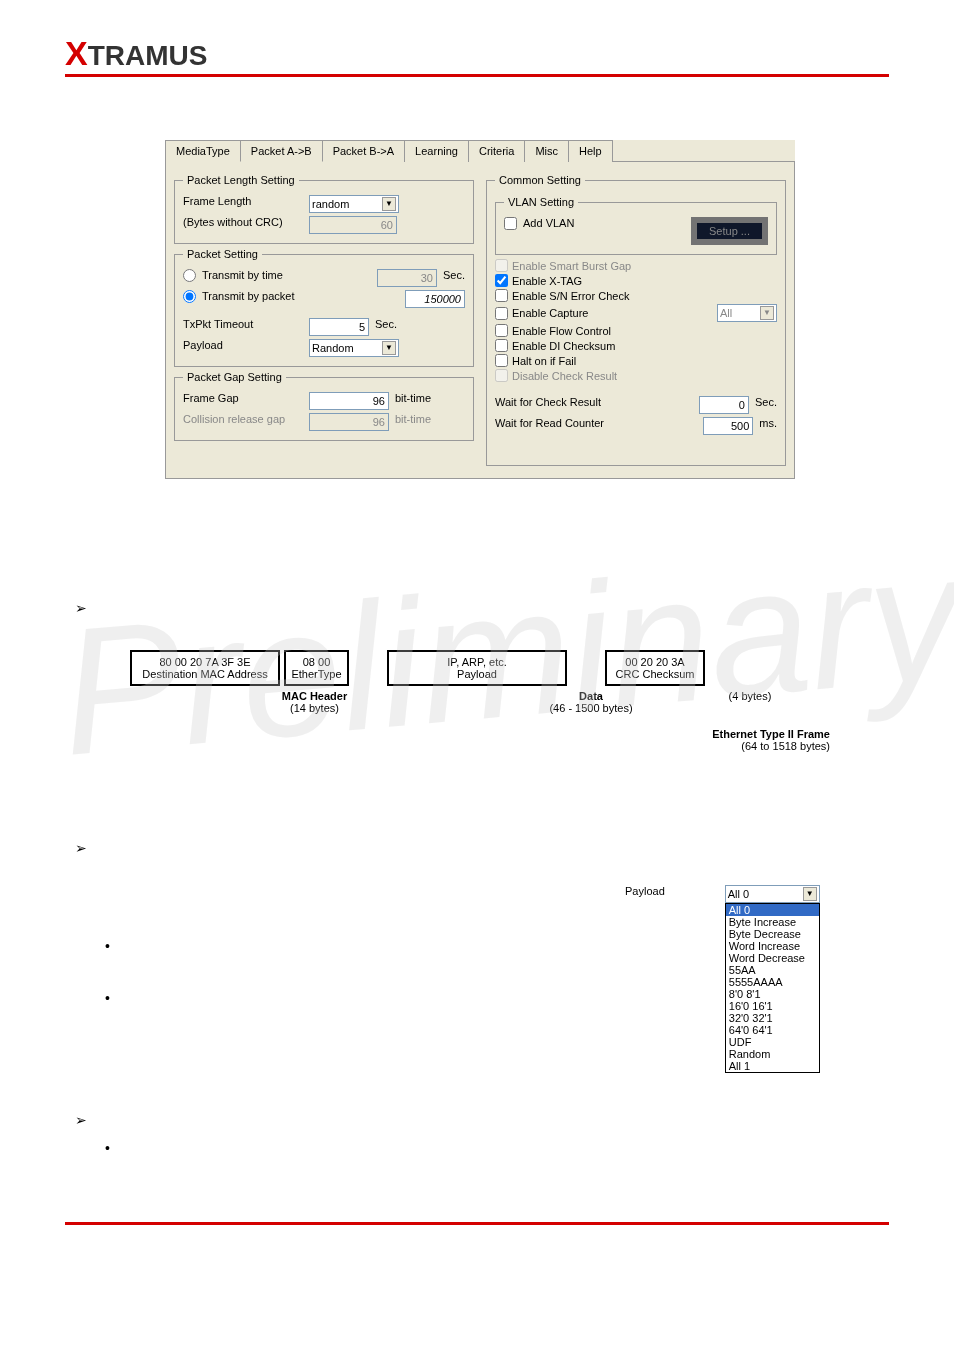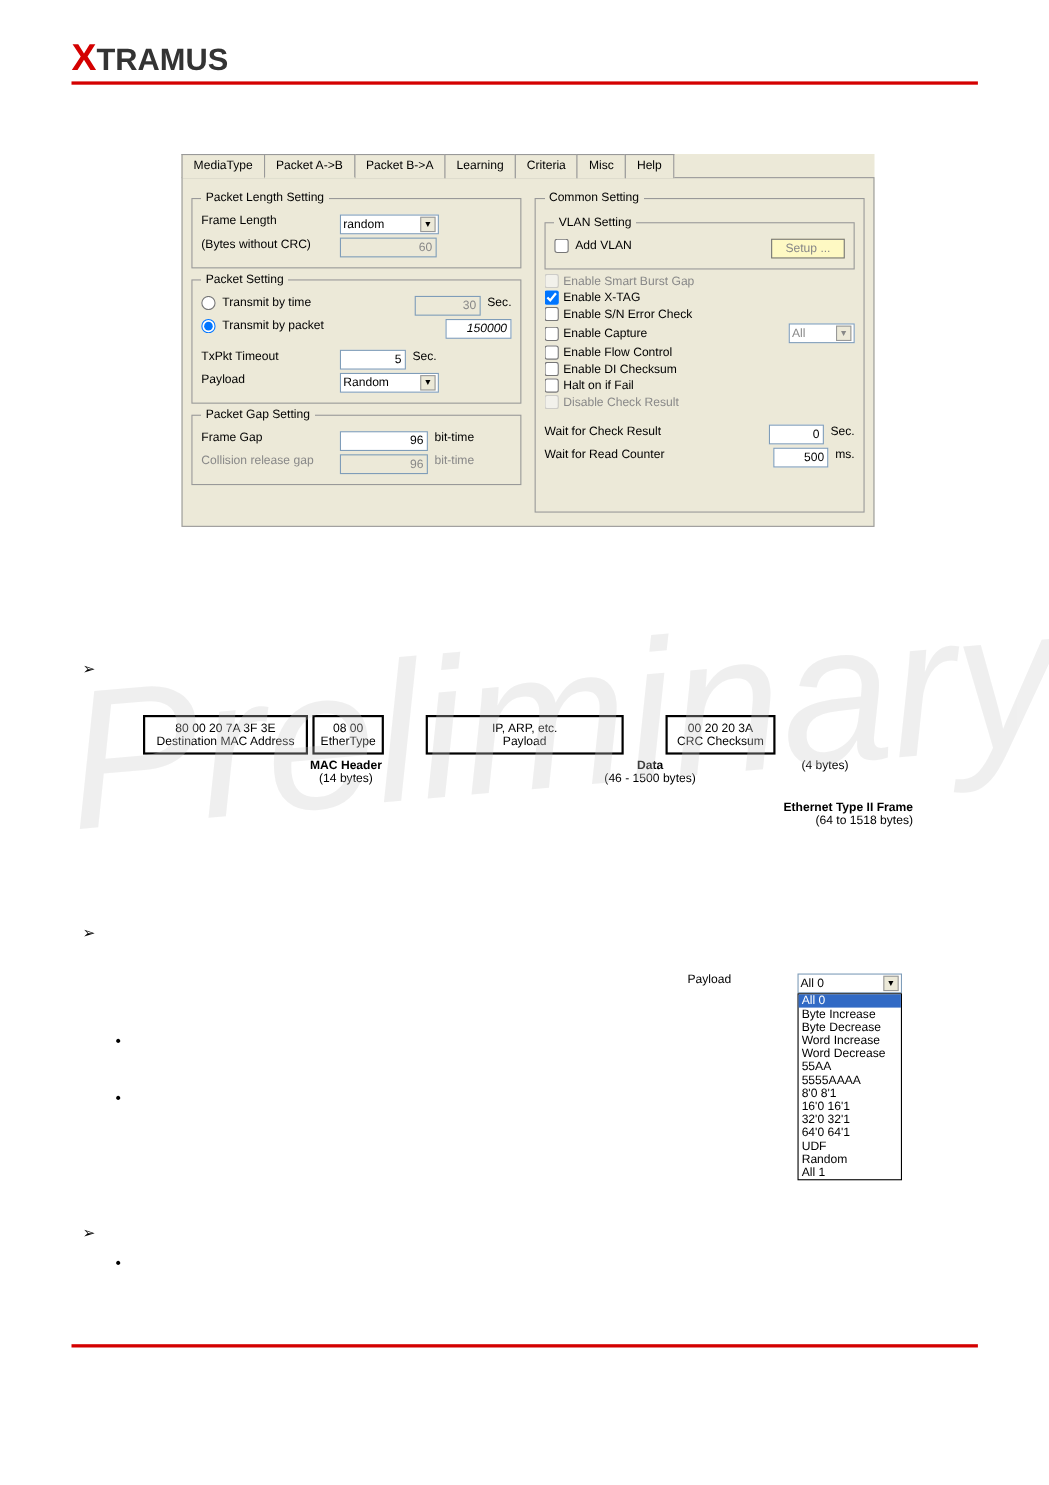--- a/index.html
+++ b/index.html
@@ -18,21 +18,21 @@
 .lbl{width:120px}
 input[type=text]{border:1px solid #7f9db9;padding:1px 3px;text-align:right;background:#fff;height:18px}
 input[type=text]:disabled{background:#ece9d8;color:#888}
 .sel-ctrl{border:1px solid #7f9db9;background:#fff;height:18px;display:flex;align-items:center;padding:0 2px}
 .sel-ctrl .arr{margin-left:auto;background:#ece9d8;border:1px solid #999;width:14px;height:14px;text-align:center;line-height:11px;font-size:8px}
 .cols{display:flex;gap:12px}
 .col{flex:1}
 .chk{display:flex;align-items:center;gap:4px;margin:2px 0}
 .chk input{width:13px;height:13px}
 .dis{color:#888}
-.btn{background:#fef9c3;border:1px solid #737373;padding:2px 12px}
+.btn{background:#0f172a;border:6px solid #737373;padding:2px 12px}
 .btn:disabled{color:#888}
 .frame-diagram{position:absolute;top:650px;left:130px;width:700px}
 .boxes{display:flex;gap:4px}
 .box{border:2px solid #000;padding:4px;text-align:center;font-size:10px}
 .watermark{position:absolute;font-size:180px;color:#ccc;opacity:.3;font-style:italic;pointer-events:none;transform:rotate(-5deg)}
 .pay-dd{position:absolute;top:885px;left:625px;display:flex;gap:60px;align-items:flex-start}
 .opts{border:1px solid #000;background:#fff;width:95px}
 .opts div{padding:0 3px;font-size:11px}
 .opts .hi{background:#316ac5;color:#fff}
 .bullet{position:absolute;font-size:14px}

